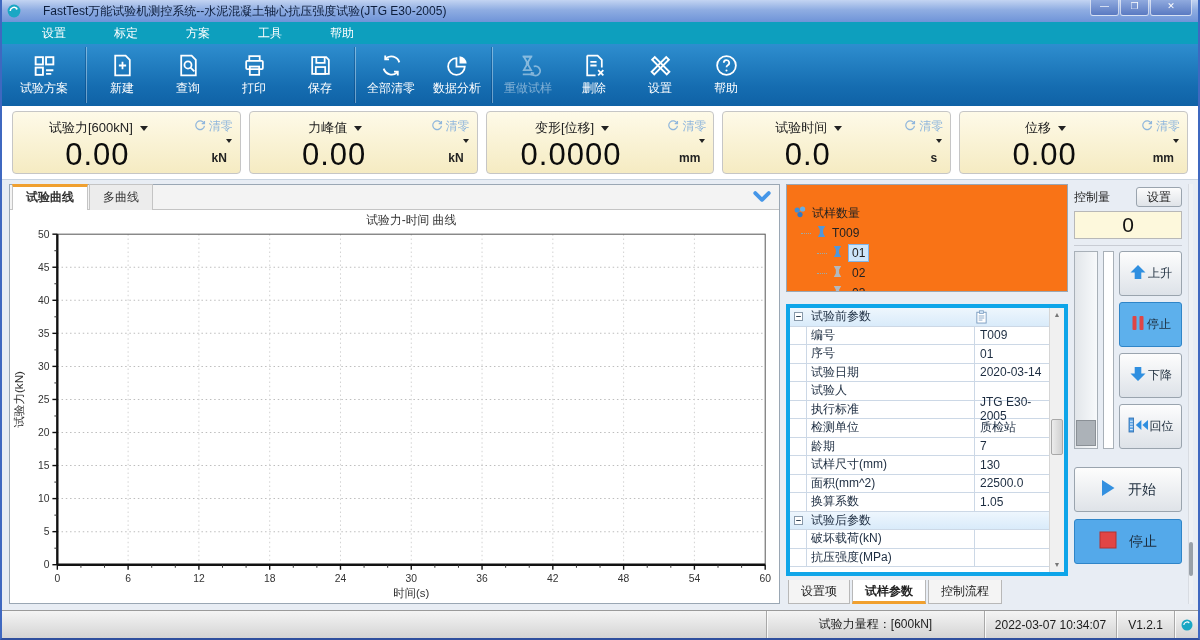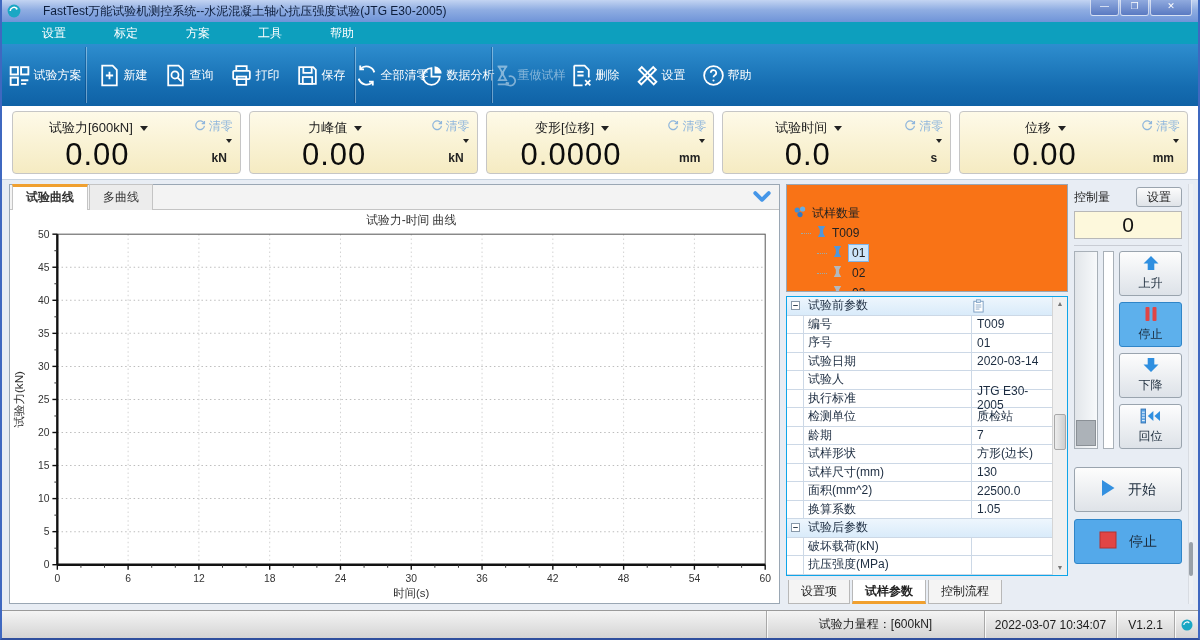--- a/index.html
+++ b/index.html
@@ -15,21 +15,21 @@
   .win-btn{width:29px;height:16px;background:linear-gradient(#90aade,#5a7ac2);border:1px solid rgba(255,255,255,.65);border-top:none;border-radius:0 0 3px 3px;color:#fff;font-size:9px;line-height:13px;text-align:center;cursor:default;}
   .win-btn.close{width:42px;}
 
   
   .menubar{height:22px;background:#0d9fbe;display:flex;align-items:center;padding-left:16px;flex:0 0 auto;}
   .menu-item{color:#fff;font-size:12px;padding:3px 24px;}
 
   
   .toolbar{height:62px;background:linear-gradient(180deg,#2e8ecf,#156cb0 70%,#0f62a6);display:flex;align-items:stretch;padding:0 2px;flex:0 0 auto;}
   .tb-sep{width:1px;background:rgba(255,255,255,.38);box-shadow:-1px 0 0 rgba(0,40,90,.3);margin:3px 2px;}
-  .tb-item{width:66px;display:flex;flex-direction:row;align-items:center;justify-content:center;gap:2px;color:#fff;font-size:12px;white-space:nowrap;}
+  .tb-item{width:66px;display:flex;flex-direction:column;align-items:center;justify-content:center;gap:2px;color:#fff;font-size:12px;white-space:nowrap;}
   .tb-item.wide{width:80px;}
   .tb-item svg{width:25px;height:25px;display:block;}
   .tb-item.disabled{opacity:.45;}
 
   
   .gauges{height:74px;background:#fff;display:flex;gap:8px;padding:5px 10px;border-bottom:1px solid #c9d4e0;flex:0 0 auto;}
   .gauge{flex:1;position:relative;background:linear-gradient(180deg,#fefae8,#f5ebc2);border:1px solid #c6c6c6;border-radius:4px;}
   .g-title{position:absolute;top:7px;left:0;right:56px;text-align:center;font-size:13px;color:#222;white-space:nowrap;}
   .caret{display:inline-block;width:0;height:0;border-left:4px solid transparent;border-right:4px solid transparent;border-top:5px solid #222;vertical-align:middle;margin-left:7px;}
   .g-clear{position:absolute;top:6px;right:7px;display:flex;align-items:center;gap:3px;font-size:12px;color:#8fb6dc;}
@@ -50,21 +50,21 @@
   .chart-area svg{position:absolute;left:0;top:0;width:100%;height:100%;}
 
   .right-col{width:282px;display:flex;flex-direction:column;gap:4px;flex:0 0 auto;}
   .tree-box{height:108px;background:#f97316;border:1px solid #9aa7b4;padding:18px 6px;font-size:12px;color:#222;overflow:hidden;}
   .tree-row{display:flex;align-items:center;height:20px;gap:5px;}
   .tree-dots{width:10px;border-top:1px dotted #9aa;height:0;flex:0 0 auto;}
   .tree-label{padding:1px 3px;border:1px solid transparent;}
   .tree-label.selected{background:#cde5fa;border:1px solid #7fb4e8;}
   .tree-row svg{flex:0 0 auto;}
 
-  .table-box{flex:1;background:#fff;border:1px solid #0ea5e9;position:relative;overflow:hidden;min-height:0;}
+  .table-box{flex:1;background:#fff;border:4px solid #0ea5e9;position:relative;overflow:hidden;min-height:0;margin-top:8px;}
   .ptable{position:absolute;left:0;top:0;right:15px;}
   .prow{display:flex;height:18.5px;border-bottom:1px solid #ccd8e6;font-size:12px;color:#1c2c40;align-items:stretch;background:#fff;}
   .prow .gut{width:17px;border-right:1px solid #ccd8e6;display:flex;align-items:center;justify-content:center;flex:0 0 auto;}
   .prow .key{width:168px;padding-left:4px;border-right:1px solid #ccd8e6;display:flex;align-items:center;flex:0 0 auto;}
   .prow .val{flex:1;padding-left:5px;display:flex;align-items:center;}
   .prow.header{background:linear-gradient(180deg,#eef6fd,#d9ebfa);}
   .prow.header .hlabel{flex:0 0 auto;width:168px;display:flex;align-items:center;padding-left:4px;}
   .prow.header .hicon{flex:1;display:flex;align-items:center;}
   .vscroll{position:absolute;right:0;top:0;bottom:0;width:15px;background:#f0f0f0;border-left:1px solid #d5d5d5;}
   .vs-btn{height:14px;text-align:center;font-size:7px;color:#777;line-height:14px;}
@@ -79,21 +79,21 @@
   .control-col{width:108px;display:flex;flex-direction:column;font-size:12px;color:#222;flex:0 0 auto;padding-top:2px;}
   .ctrl-head{display:flex;align-items:center;justify-content:space-between;height:22px;}
   .btn-small{width:46px;height:20px;background:linear-gradient(#fcfcfc,#dfe3e8);border:1px solid #9aa4ae;border-radius:3px;font-size:12px;text-align:center;line-height:17px;color:#222;font-family:inherit;}
   .ctrl-value{height:28px;background:#fdf8dc;border:1px solid #b8b8b8;font-size:21px;text-align:center;line-height:26px;margin-top:3px;color:#111;}
   .ctrl-sep{height:1px;background:#c8ccd4;margin:6px 0 5px;}
   .ctrl-mid{display:flex;gap:5px;height:198px;flex:0 0 auto;}
   .slider-track{width:24px;border:1px solid #a8b0b8;background:linear-gradient(90deg,#e2e6ea,#f7f9fb);position:relative;}
   .slider-thumb{position:absolute;left:1px;right:1px;bottom:2px;height:26px;background:#acb2b8;border:1px solid #8a9096;}
   .slim-bar{width:11px;border:1px solid #a8b0b8;background:#fff;}
   .jog-col{flex:1;display:flex;flex-direction:column;gap:6px;}
-  .jog-btn{flex:1;display:flex;flex-direction:column;align-items:center;justify-content:center;gap:1px;background:linear-gradient(#fdfdfd,#dde2e8);border:1px solid #9aa4ae;border-radius:3px;font-size:12px;color:#1c2c3c;font-family:inherit;padding:0;}
+  .jog-btn{flex:1;display:flex;flex-direction:row;align-items:center;justify-content:center;gap:1px;background:linear-gradient(#fdfdfd,#dde2e8);border:1px solid #9aa4ae;border-radius:3px;font-size:12px;color:#1c2c3c;font-family:inherit;padding:0;}
   .jog-btn.activeb{background:#5db0ec;border-color:#2f85c8;}
   .run-btn{height:45px;display:flex;align-items:center;justify-content:center;gap:12px;background:linear-gradient(#fdfdfd,#dfe3e8);border:1px solid #9aa4ae;border-radius:3px;font-size:14px;color:#1c2c3c;font-family:inherit;flex:0 0 auto;}
   .run-btn.stop{background:#54a9ea;border-color:#2f85c8;}
   #start-btn{margin-top:18px;}
   #stop-main-btn{margin-top:7px;}
 
   .edge-scroll{width:5px;position:relative;background:#eef1f5;border-left:1px solid #d8dce2;flex:0 0 auto;}
   .edge-thumb{position:absolute;left:0;right:0;bottom:28px;height:34px;background:#98a0a8;border-radius:2px;}
 
   
@@ -538,25 +538,20 @@
               <div class="key">检测单位</div>
               <div class="val">质检站</div>
             </div>
             <div class="prow">
               <div class="gut"></div>
               <div class="key">龄期</div>
               <div class="val">7</div>
             </div>
             <div class="prow">
               <div class="gut"></div>
-              <div class="key">试样形状</div>
-              <div class="val">方形(边长)</div>
-            </div>
-            <div class="prow">
-              <div class="gut"></div>
               <div class="key">试样尺寸(mm)</div>
               <div class="val">130</div>
             </div>
             <div class="prow">
               <div class="gut"></div>
               <div class="key">面积(mm^2)</div>
               <div class="val">22500.0</div>
             </div>
             <div class="prow">
               <div class="gut"></div>

